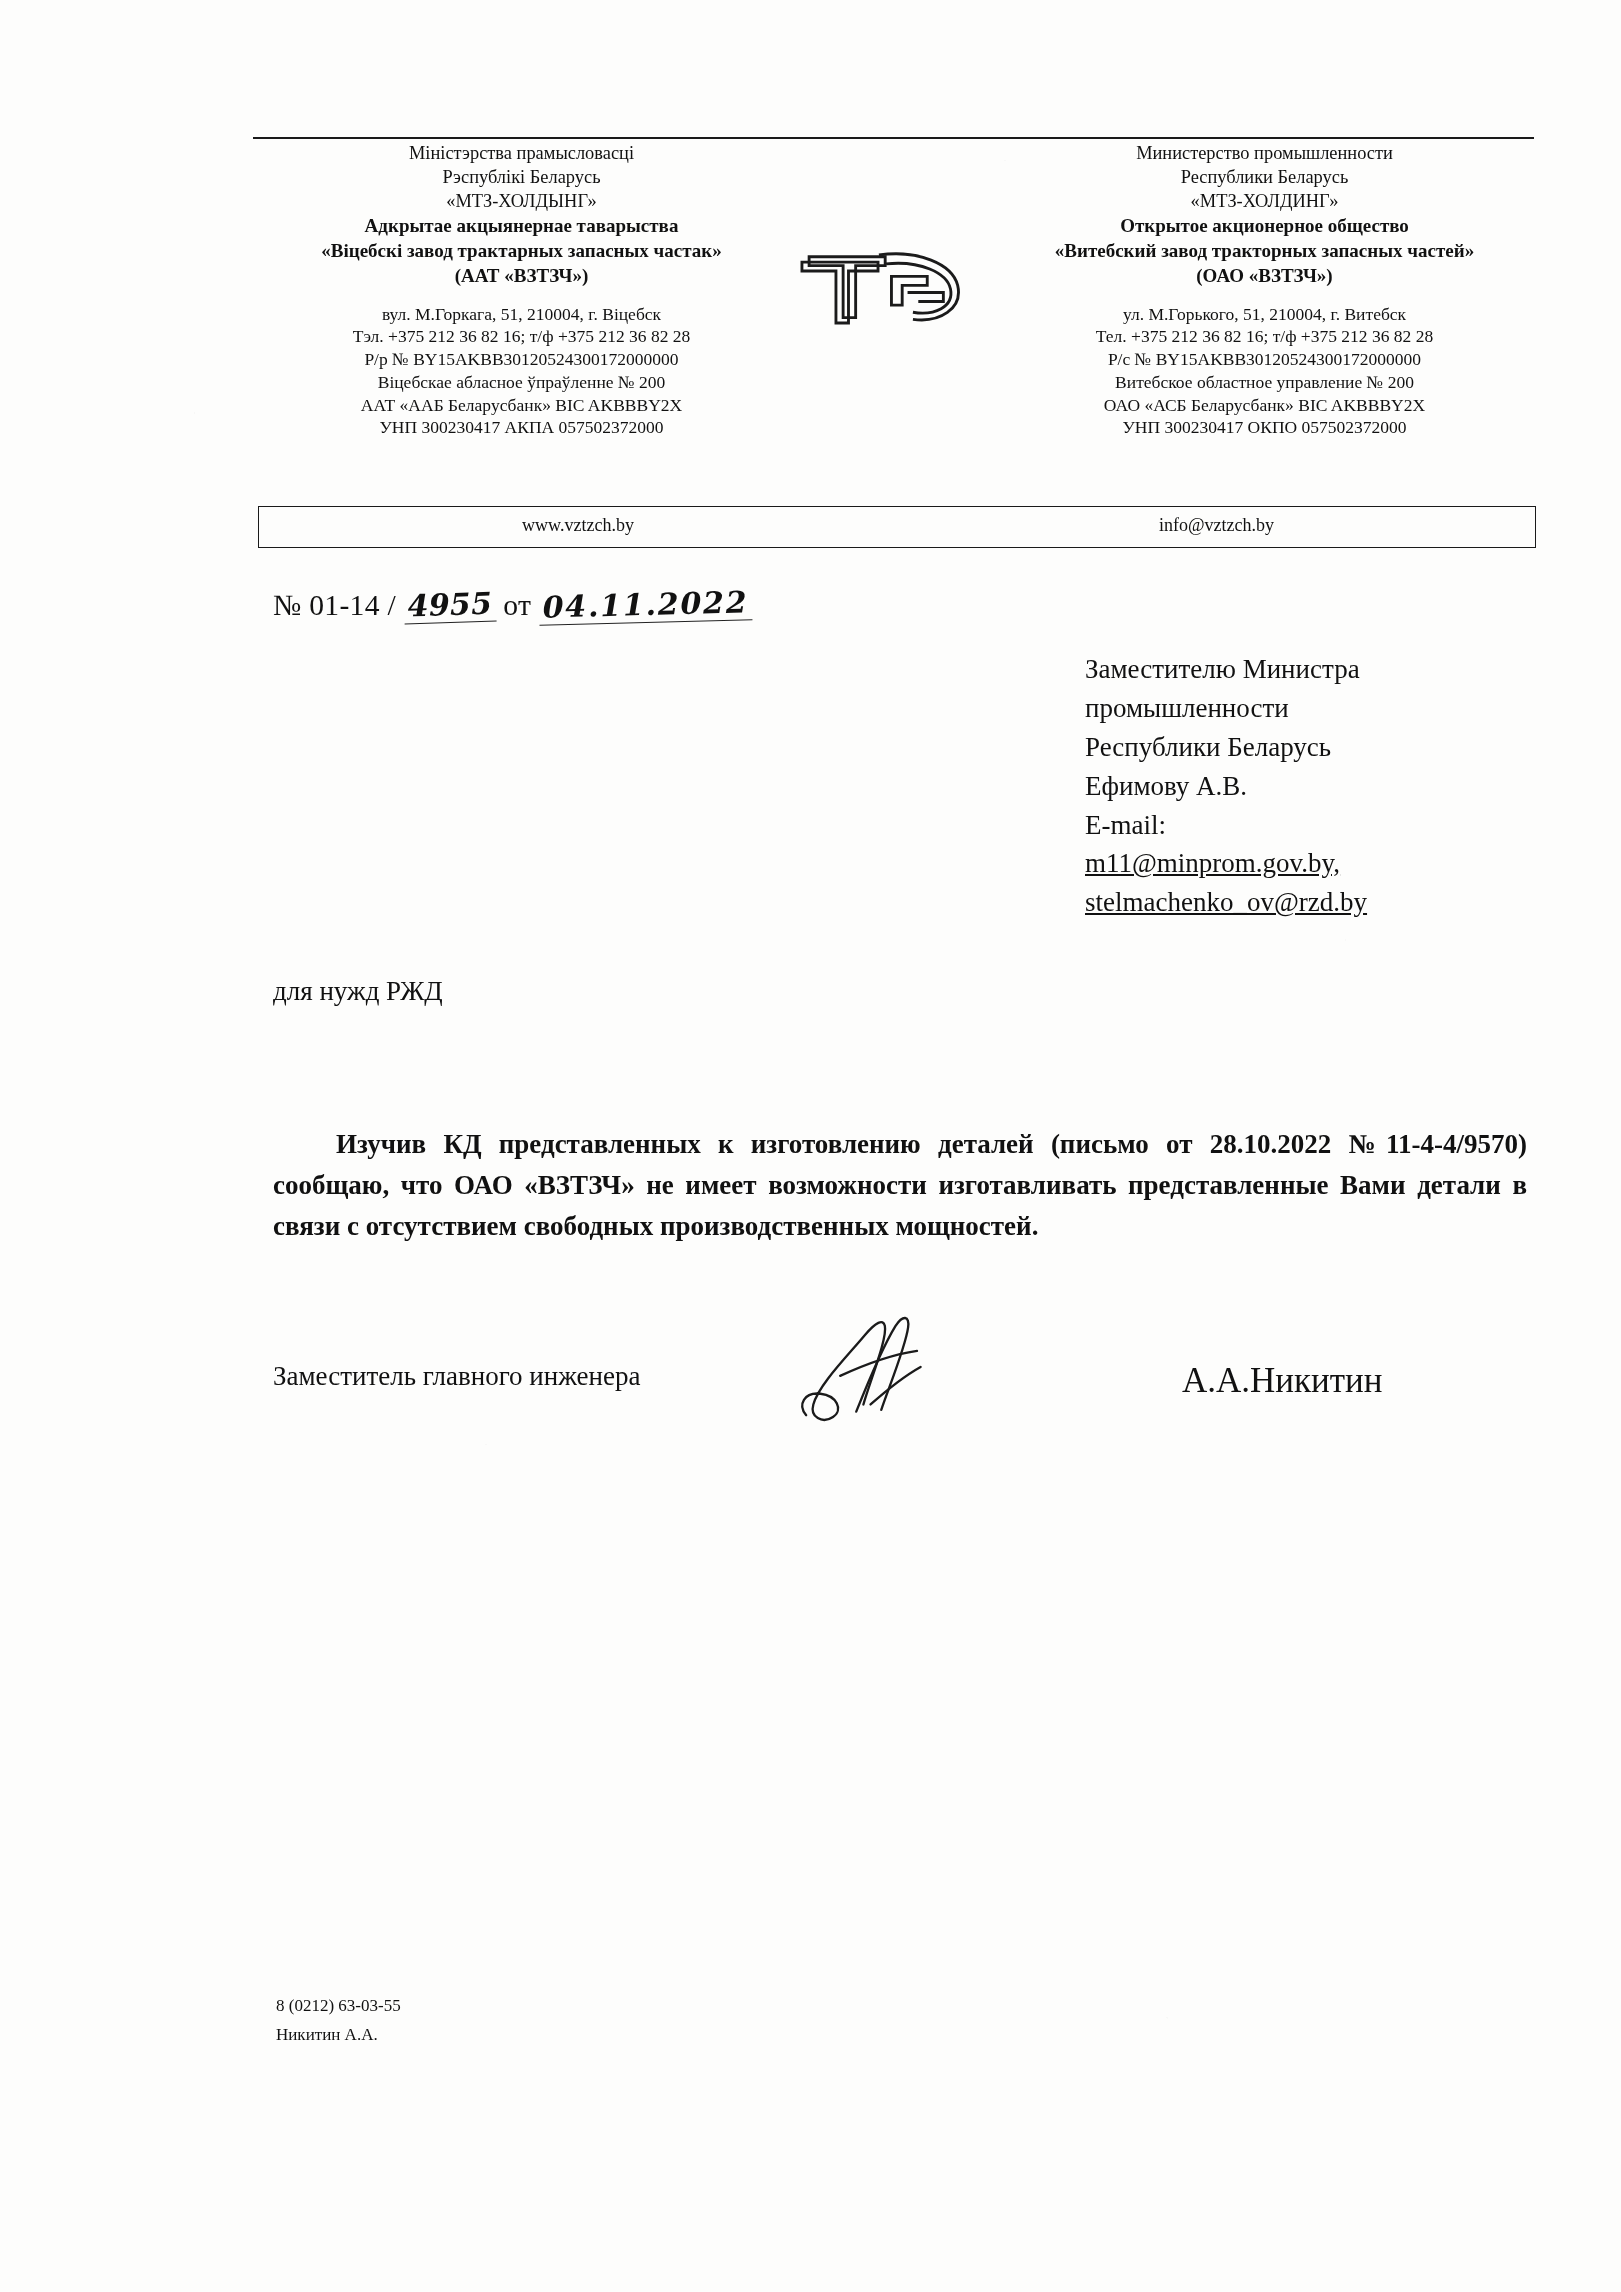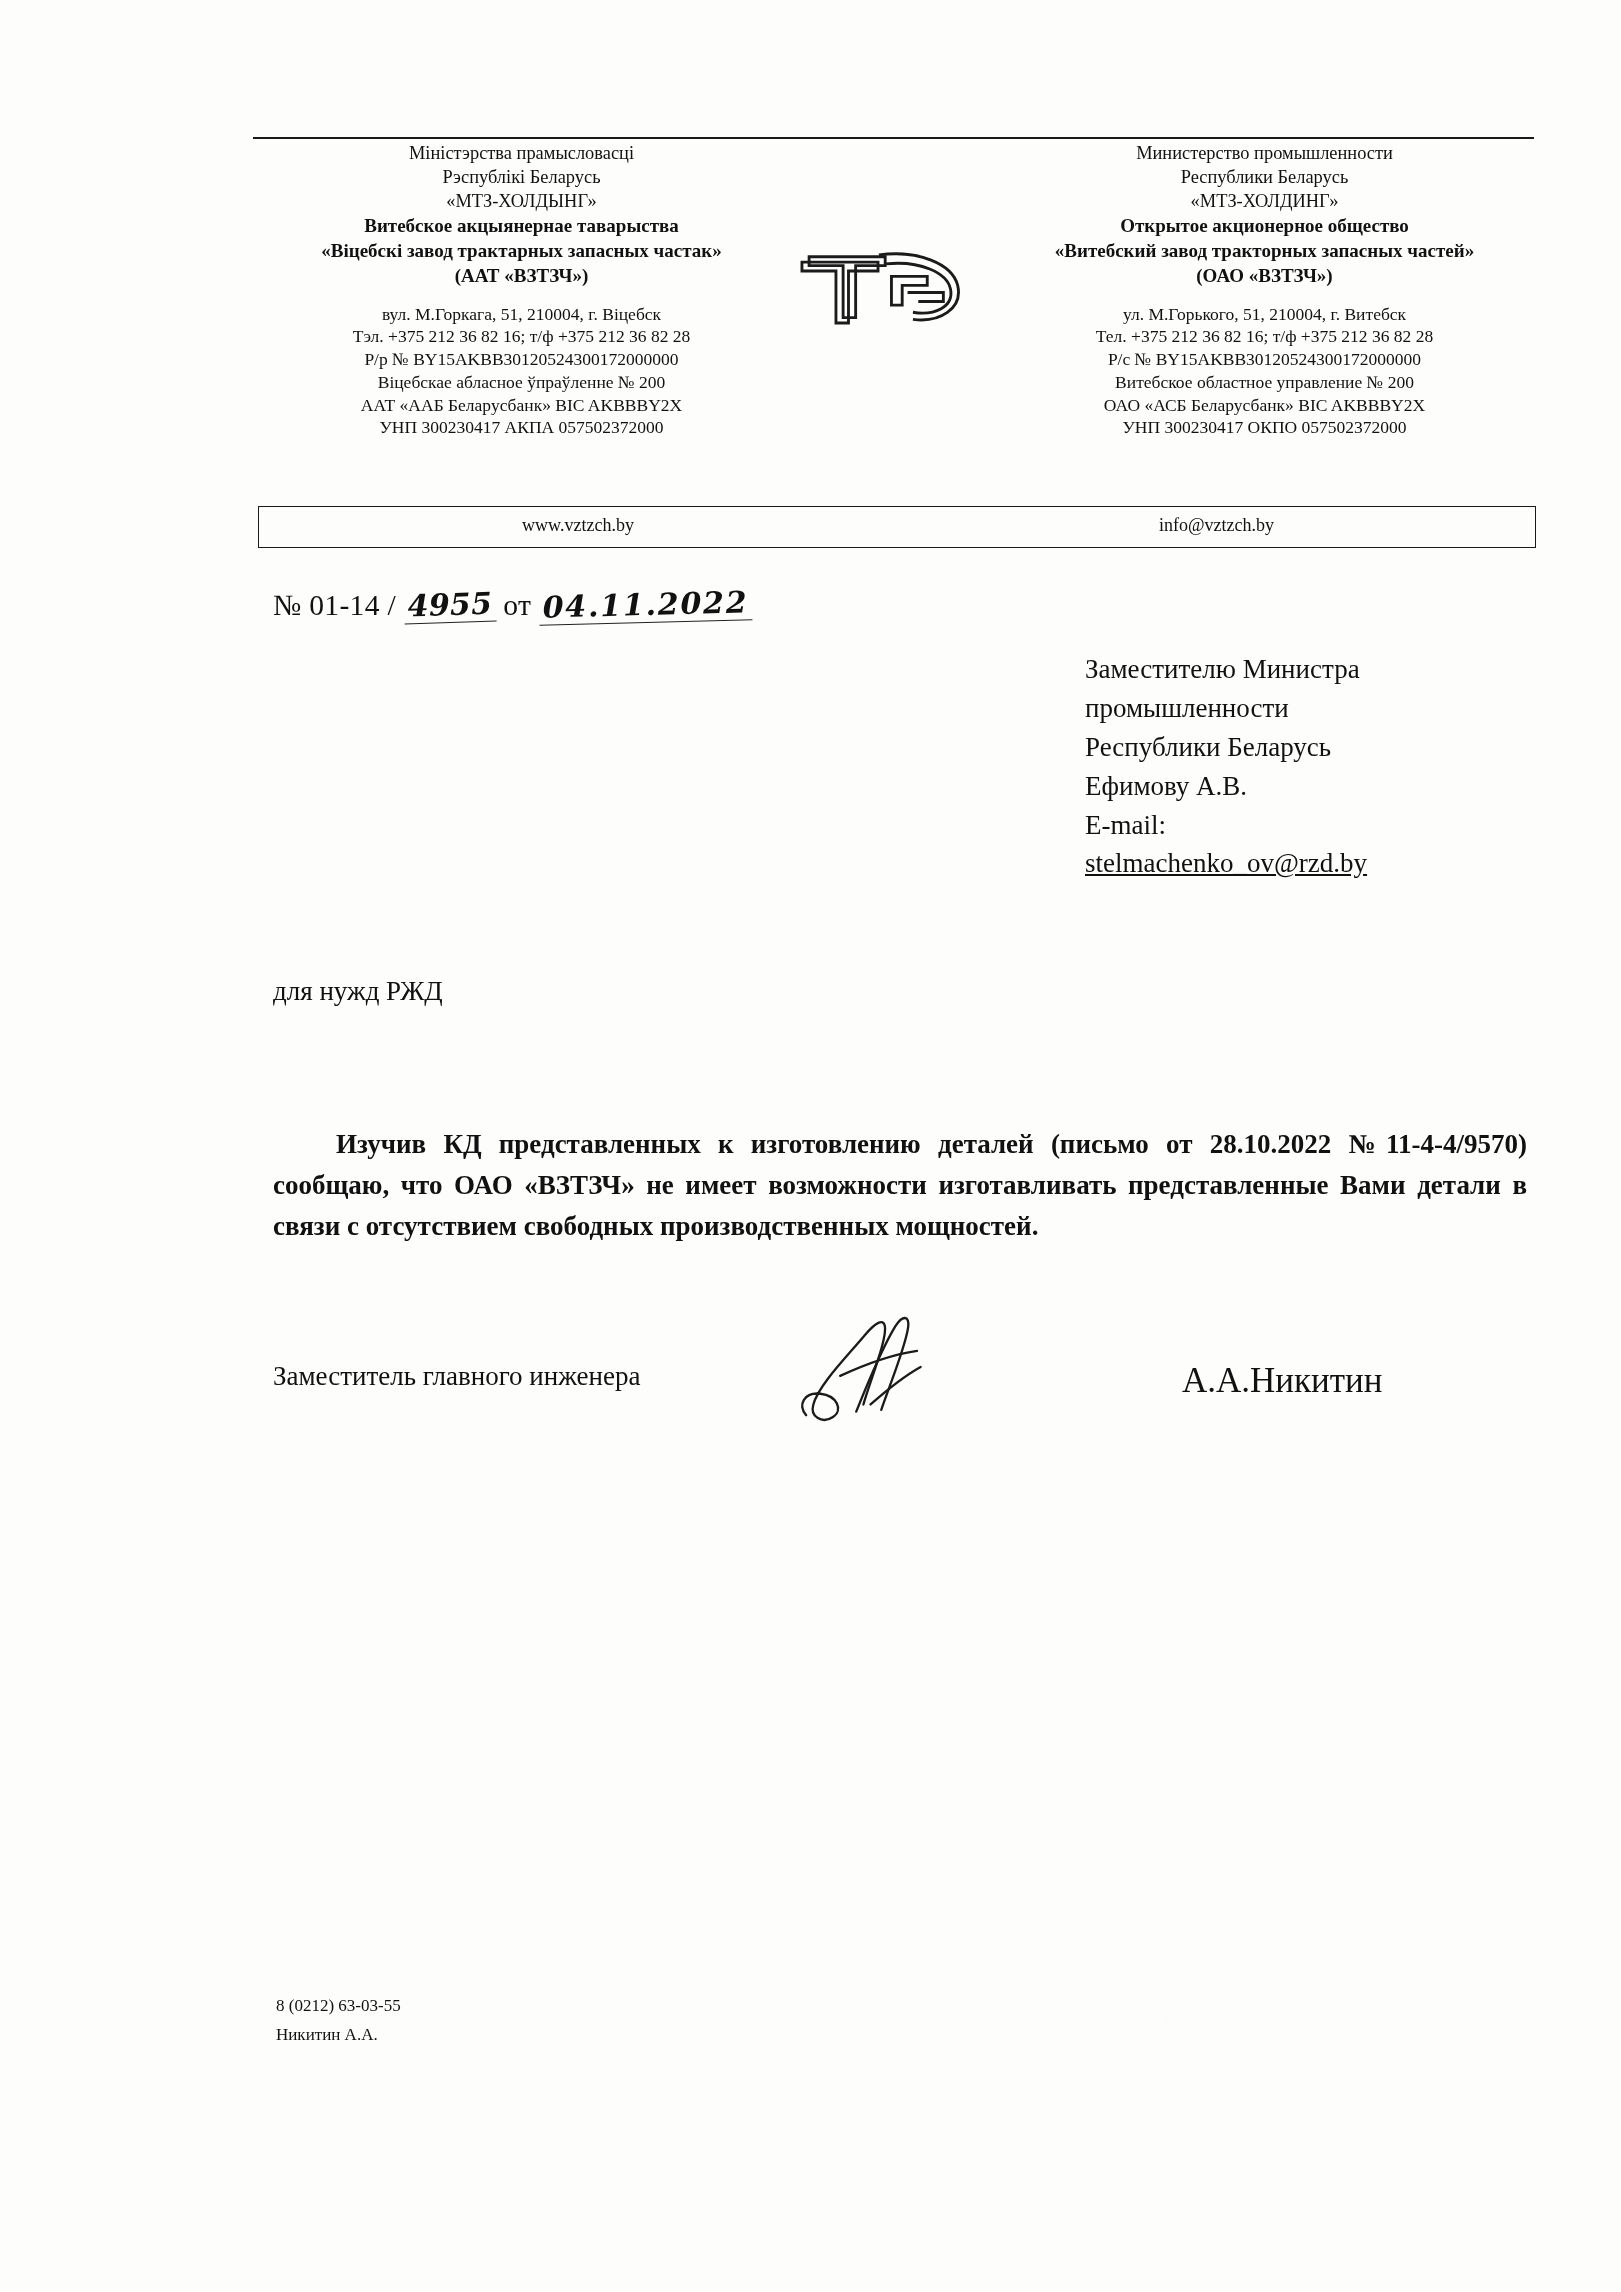--- a/index.html
+++ b/index.html
@@ -196,21 +196,21 @@
 <div class="page">
 
   <div class="hr-top"></div>
 
   <div class="letterhead">
 
     <div class="lh-col lh-left">
       <div class="lh-line">Міністэрства прамысловасці</div>
       <div class="lh-line">Рэспублікі Беларусь</div>
       <div class="lh-line">«МТЗ-ХОЛДЫНГ»</div>
-      <div class="lh-bold">Витебское акцыянернае таварыства</div>
+      <div class="lh-bold">Адкрытае акцыянернае таварыства</div>
       <div class="lh-bold">«Віцебскі завод трактарных запасных частак»</div>
       <div class="lh-bold">(ААТ «ВЗТЗЧ»)</div>
       <div class="lh-gap"></div>
       <div class="lh-small">вул. М.Горкага, 51, 210004, г. Віцебск</div>
       <div class="lh-small">Тэл. +375 212 36 82 16; т/ф +375 212 36 82 28</div>
       <div class="lh-small">Р/р № BY15AKBB30120524300172000000</div>
       <div class="lh-small">Віцебскае абласное ўпраўленне № 200</div>
       <div class="lh-small">ААТ «ААБ Беларусбанк» ВIC AKBBBY2X</div>
       <div class="lh-small">УНП 300230417 АКПА 057502372000</div>
     </div>
@@ -256,20 +256,21 @@
     <span class="lbl">от</span>
     <span class="hand2">04.11.2022</span>
   </div>
 
   <div class="addressee">
     <div>Заместителю Министра</div>
     <div>промышленности</div>
     <div>Республики Беларусь</div>
     <div>Ефимову А.В.</div>
     <div>E-mail:</div>
+    <div class="email-link">m11@minprom.gov.by,</div>
     <div class="email-link">stelmachenko_ov@rzd.by</div>
   </div>
 
   <div class="subject">
     <div>для нужд РЖД</div>
   </div>
 
   <div class="bodytext">
     <p>Изучив КД представленных к изготовлению деталей (письмо от 28.10.2022 №11-4-4/9570) сообщаю, что ОАО «ВЗТЗЧ» не имеет возможности изготавливать представленные Вами детали в связи с отсутствием свободных производственных мощностей.</p>
   </div>

